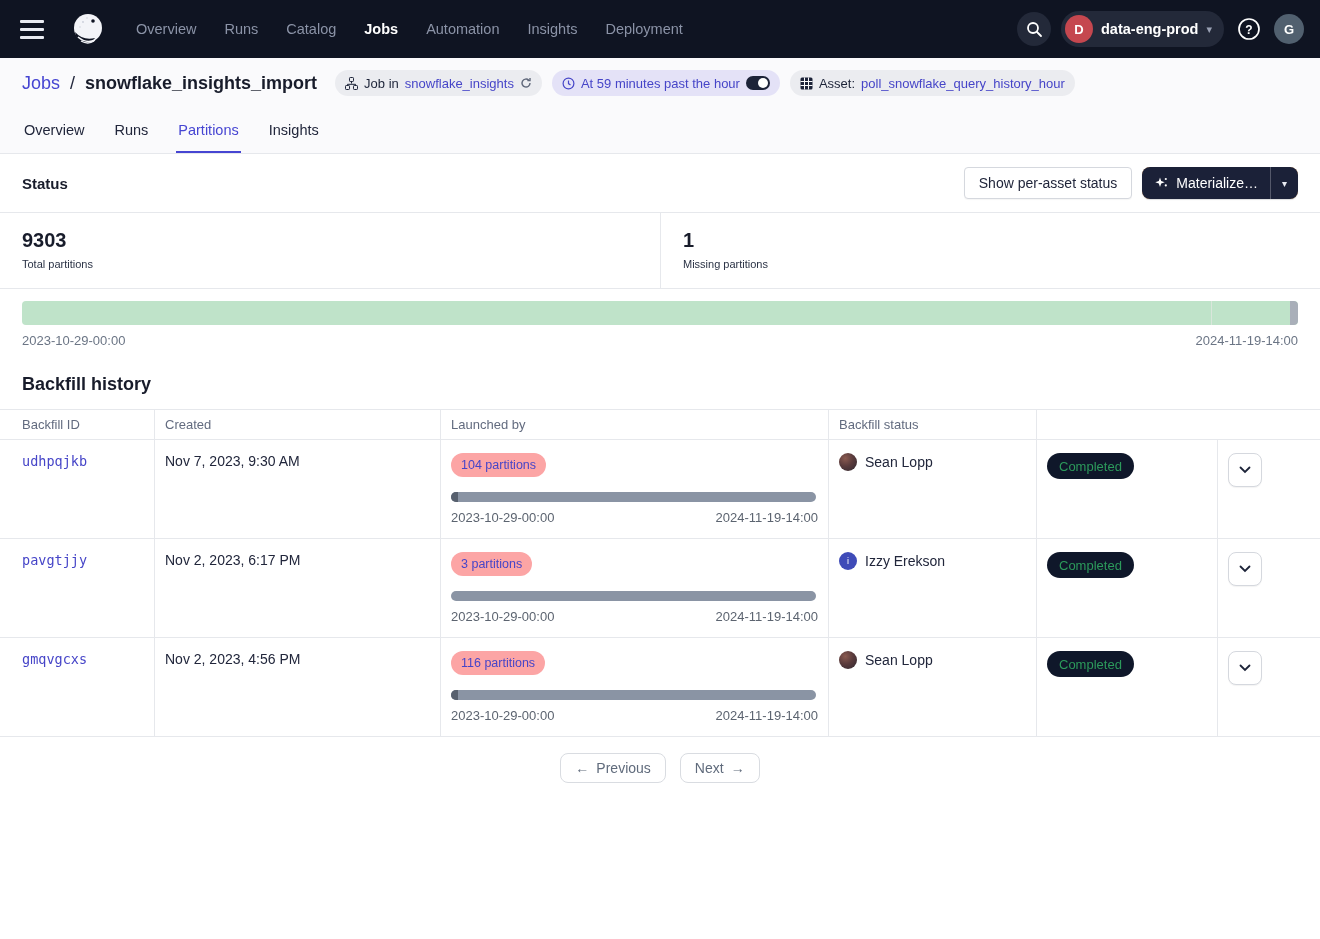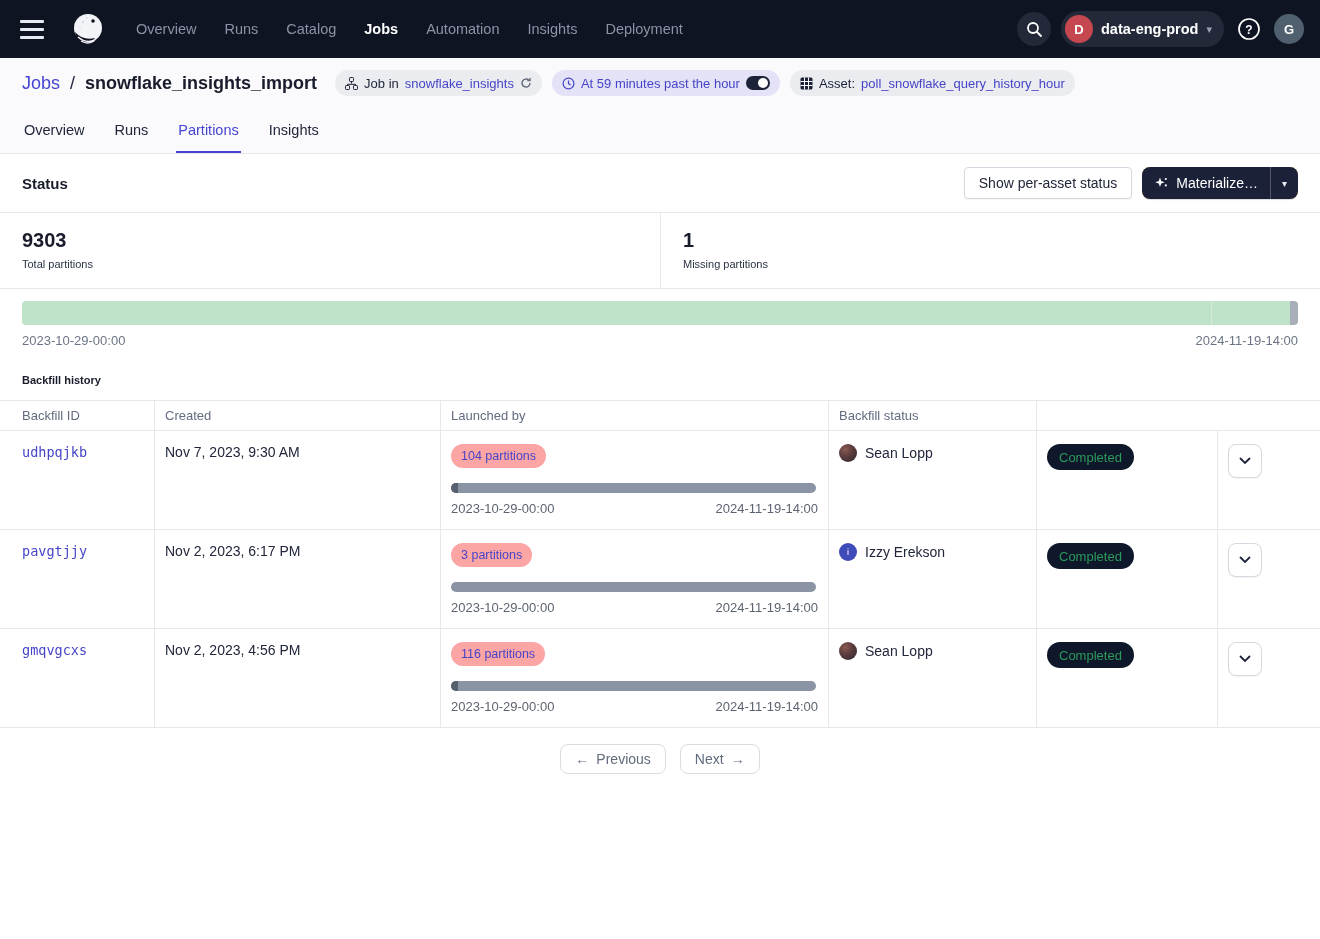--- a/index.html
+++ b/index.html
@@ -82,21 +82,21 @@
   
   .health-wrap { padding:12px 22px 0; }
   .health-bar { height:24px; border-radius:4px; background:#BFE3C9; position:relative; overflow:hidden; }
   .health-divider { position:absolute; top:0; bottom:0; left:93.2%; width:1px; background:#D9E6DB; }
   .health-missing { position:absolute; top:0; bottom:0; right:0; width:8px; background:#A9AFB9;
     border-radius:0 4px 4px 0; }
   .health-labels { display:flex; justify-content:space-between; margin-top:8px;
     font-size:13px; color:#6B7585; }
 
   
-  .backfill-title { padding:26px 22px 14px; font-size:11px; font-weight:bold; color:#181C2B; }
+  .backfill-title { padding:26px 22px 14px; font-size:18px; font-weight:bold; color:#181C2B; }
   .bf-table { width:100%; }
   .bf-header, .bf-row { display:grid; grid-template-columns:155px 286px 388px 208px 181px 1fr; }
   .bf-header { border-top:1px solid #E6E8EC; border-bottom:1px solid #E6E8EC; height:31px; }
   .bf-hcell { font-size:13px; color:#626B7F; display:flex; align-items:center; padding:0 10px;
     border-right:1px solid #E6E8EC; }
   .bf-hcell:last-child { border-right:none; }
   .bf-hcell.first, .bf-cell.first { padding-left:22px; }
   .bf-row { border-bottom:1px solid #E6E8EC; min-height:86px; }
   .bf-cell { padding:13px 10px; border-right:1px solid #E6E8EC; font-size:14px; color:#21263B; }
   .bf-cell:last-child { border-right:none; }

